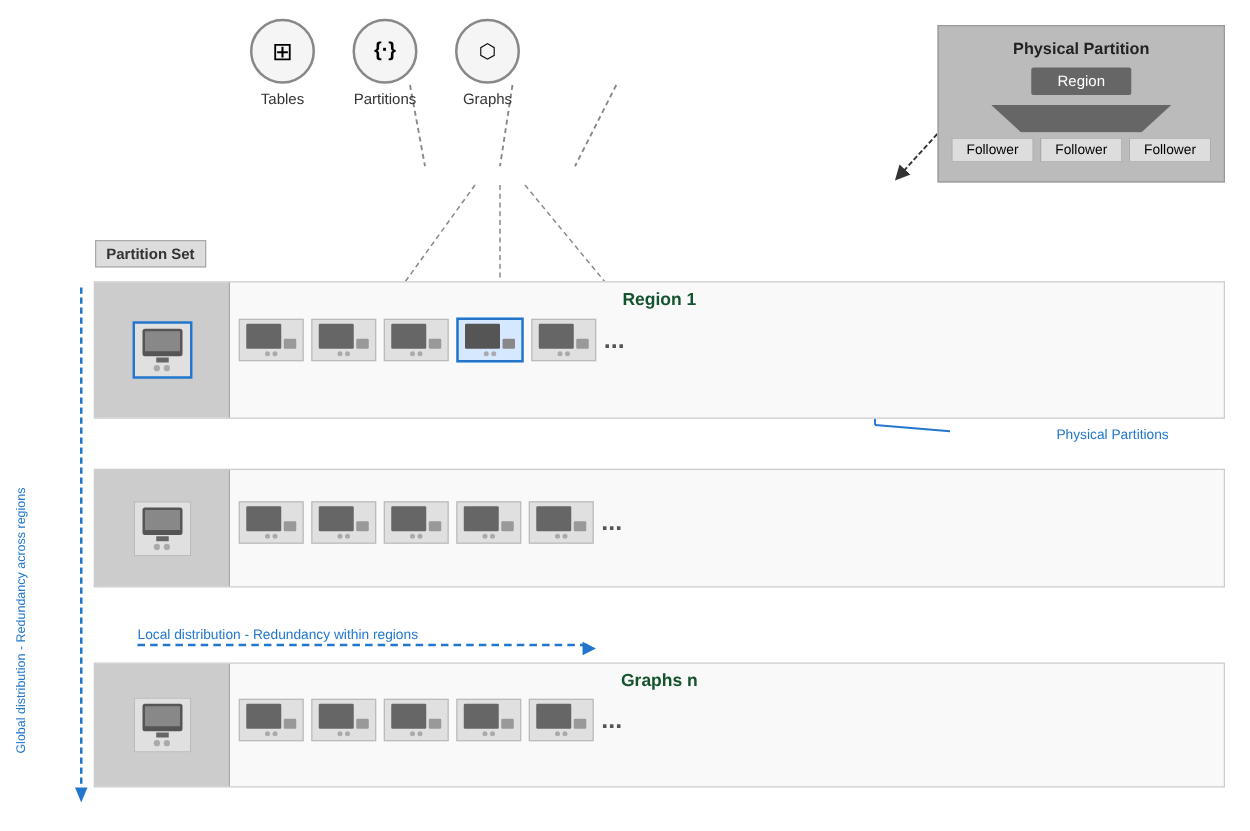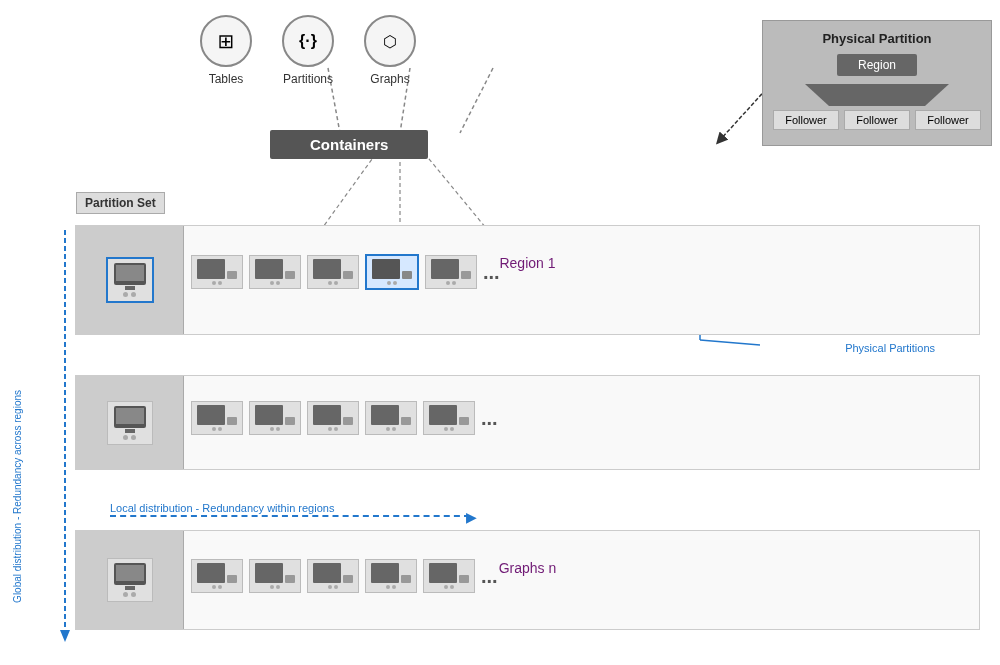--- a/index.html
+++ b/index.html
@@ -61,21 +61,21 @@
       padding: 6px 40px;
       font-size: 15px;
       font-weight: 600;
       border-radius: 2px;
     }
 
     
     .phys-partition-outer {
       position: absolute;
       top: 20px;
-      right: 8px;
+      right: 20px;
       width: 230px;
       background: #bbb;
       border: 1px solid #999;
       padding: 10px;
     }
     .phys-partition-title {
       text-align: center;
       font-size: 13px;
       font-weight: 600;
       margin-bottom: 8px;
@@ -114,24 +114,23 @@
       border: 1px solid #ccc;
       background: #f9f9f9;
     }
     .region-1 { top: 225px; height: 110px; }
     .region-2 { top: 375px; height: 95px; }
     .region-n { top: 530px; height: 100px; }
 
     .region-title {
       text-align: center;
       font-size: 14px;
-      font-weight: 400;
+      font-weight: 700;
       padding: 5px;
-      color: #701a75;
-      margin-top: 24px;
+      color: #14532d;
     }
 
     
     .ellipsis {
       font-size: 18px;
       color: #666;
       font-weight: bold;
       align-self: center;
     }
 
@@ -208,23 +207,20 @@
     <div class="icon-item">
       <div class="icon-circle" style="font-size:16px; font-weight:bold;">{·}</div>
       <span class="icon-label">Partitions</span>
     </div>
     <div class="icon-item">
       <div class="icon-circle" style="font-size:16px;">⬡</div>
       <span class="icon-label">Graphs</span>
     </div>
   </div>
 
-  <div class="containers-box">
-    <span>Containers</span>
-  </div>
 
   <div class="phys-partition-outer">
     <div class="phys-partition-title">Physical Partition</div>
     <div style="display:flex; justify-content:center;">
       <div class="leader-box">Region</div>
     </div>
 
     <div style="width:160px; height:22px; background:#666; margin:0 auto 4px auto; clip-path:polygon(5% 0%, 95% 0%, 80% 100%, 20% 100%);"></div>
     <div class="follower-row">
       <div class="follower-box">Follower</div>

